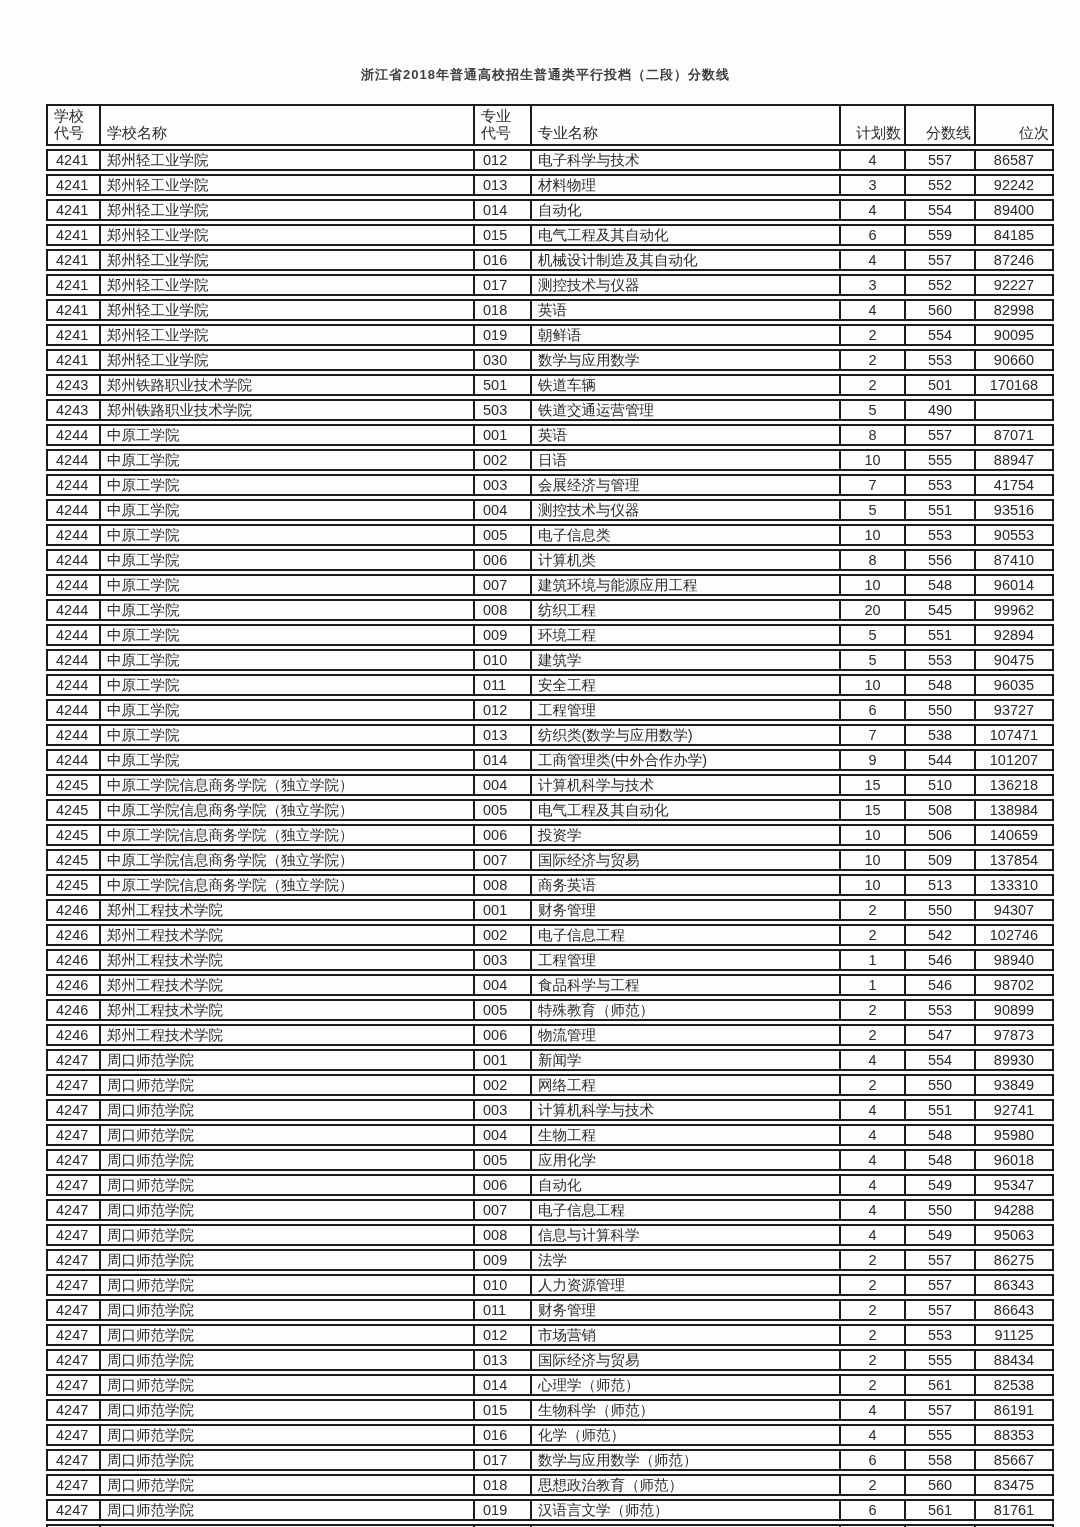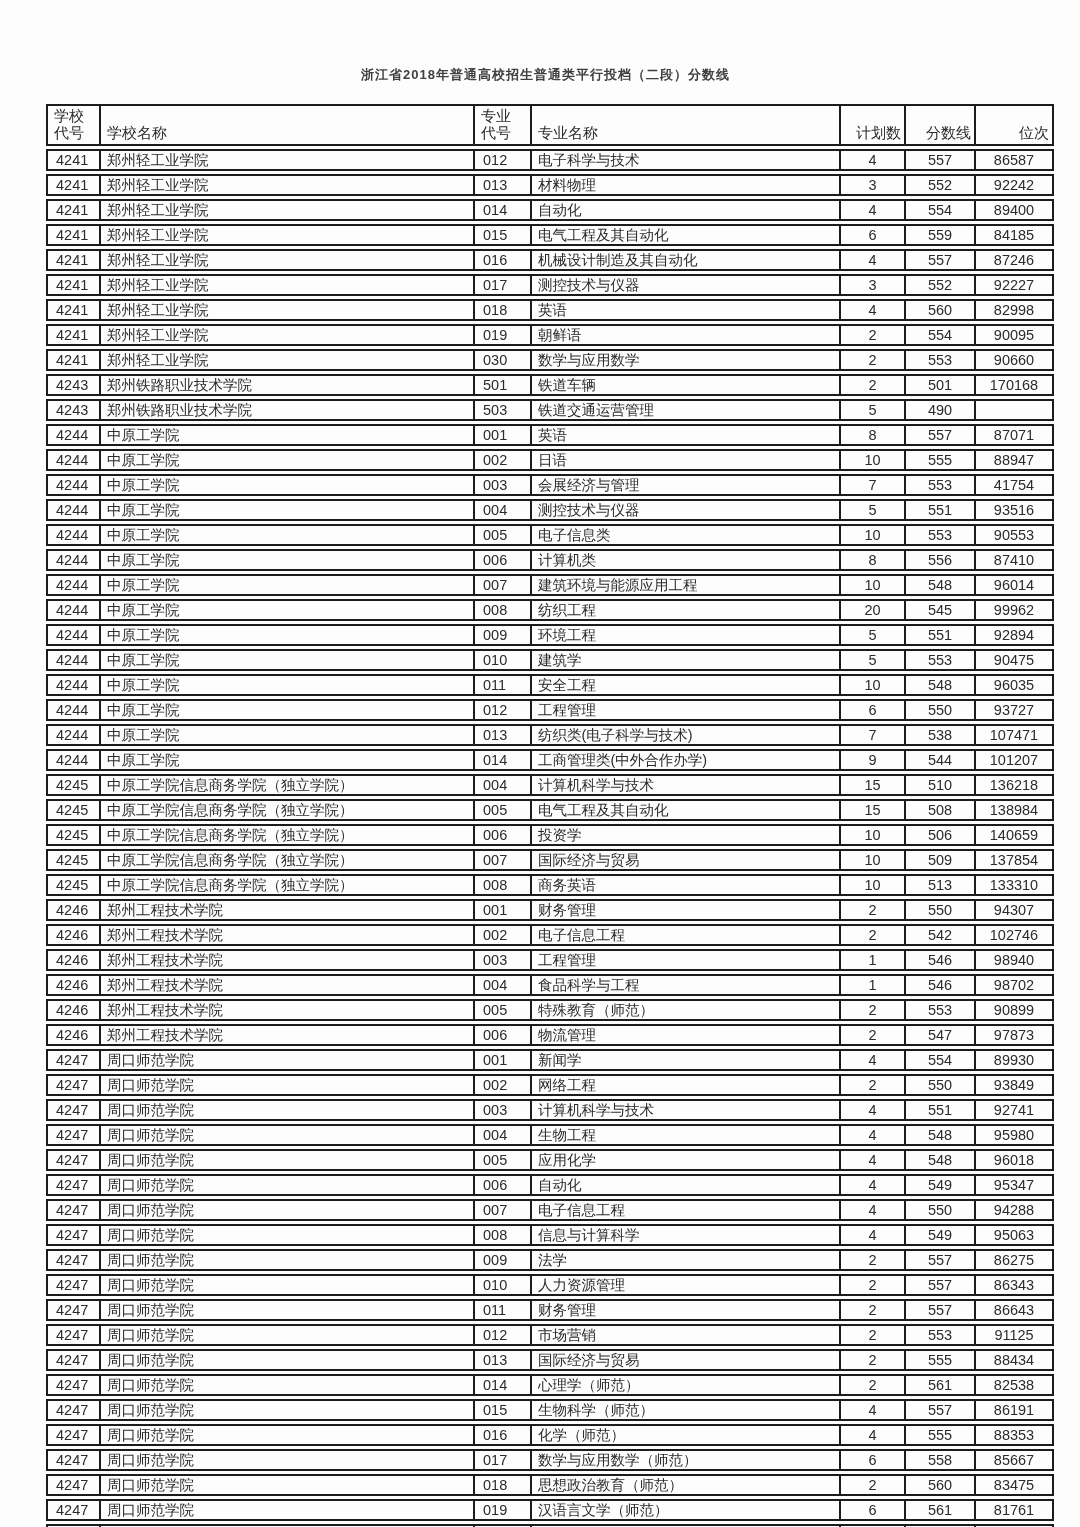--- a/index.html
+++ b/index.html
@@ -321,21 +321,21 @@
       <td>工程管理</td>
       <td class="num">6</td>
       <td class="num">550</td>
       <td class="num">93727</td>
     </tr>
 
     <tr>
       <td class="code">4244</td>
       <td>中原工学院</td>
       <td class="code">013</td>
-      <td>纺织类(电子科学与技术)</td>
+      <td>纺织类(数学与应用数学)</td>
       <td class="num">7</td>
       <td class="num">538</td>
       <td class="num">107471</td>
     </tr>
 
     <tr>
       <td class="code">4244</td>
       <td>中原工学院</td>
       <td class="code">014</td>
       <td>工商管理类(中外合作办学)</td>

